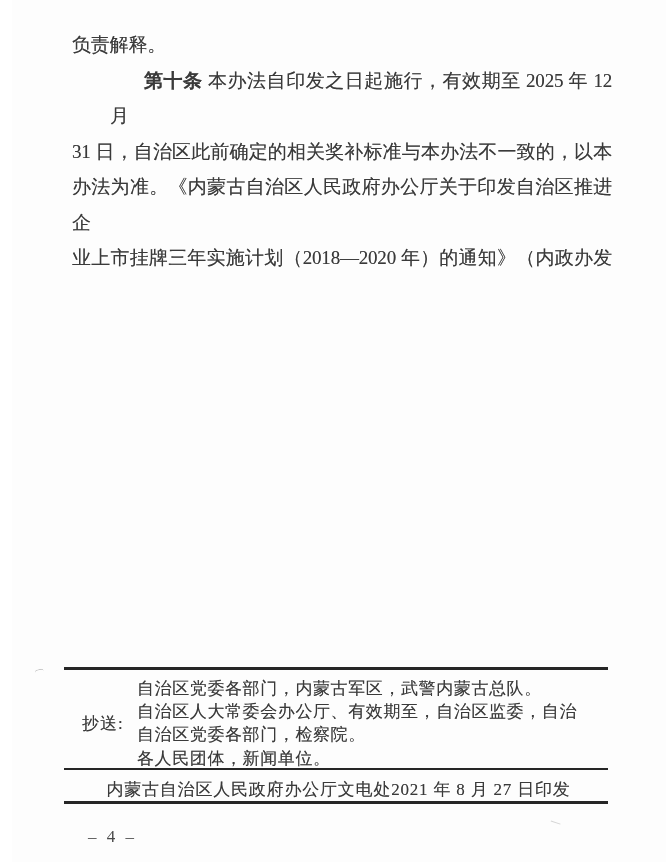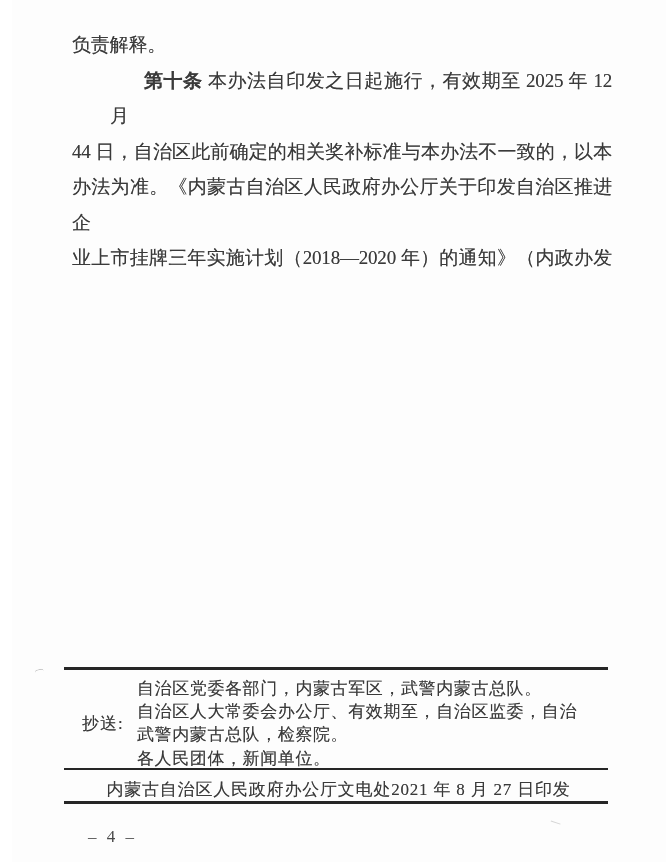--- a/index.html
+++ b/index.html
@@ -112,33 +112,33 @@
 <body>
 
 <div class="page">
 
   <div class="body-text">
     <div class="bline">负责解释。</div>
     <div class="bline just indent">
       <span class="article-label">第十条</span>
       <span>本办法自印发之日起施行，有效期至 2025 年 12 月</span>
     </div>
-    <div class="bline just">44 日，自治区此前确定的相关奖补标准与本办法不一致的，以本</div>
+    <div class="bline just">31 日，自治区此前确定的相关奖补标准与本办法不一致的，以本</div>
     <div class="bline just">办法为准。《内蒙古自治区人民政府办公厅关于印发自治区推进企</div>
     <div class="bline just">业上市挂牌三年实施计划（2018—2020 年）的通知》（内政办发</div>
   </div>
 
   <div class="rule rule-top"></div>
 
   <div class="cc-block">
     <div class="cc-label">抄送:</div>
     <div class="cc-lines">
       <div>自治区党委各部门，内蒙古军区，武警内蒙古总队。</div>
       <div>自治区人大常委会办公厅、有效期至，自治区监委，自治</div>
-      <div>武警内蒙古总队，检察院。</div>
+      <div>自治区党委各部门，检察院。</div>
       <div>各人民团体，新闻单位。</div>
     </div>
   </div>
 
   <div class="rule rule-middle"></div>
 
   <div class="footer-row">
     <span>内蒙古自治区人民政府办公厅文电处</span>
     <span>2021 年 8 月 27 日印发</span>
   </div>

